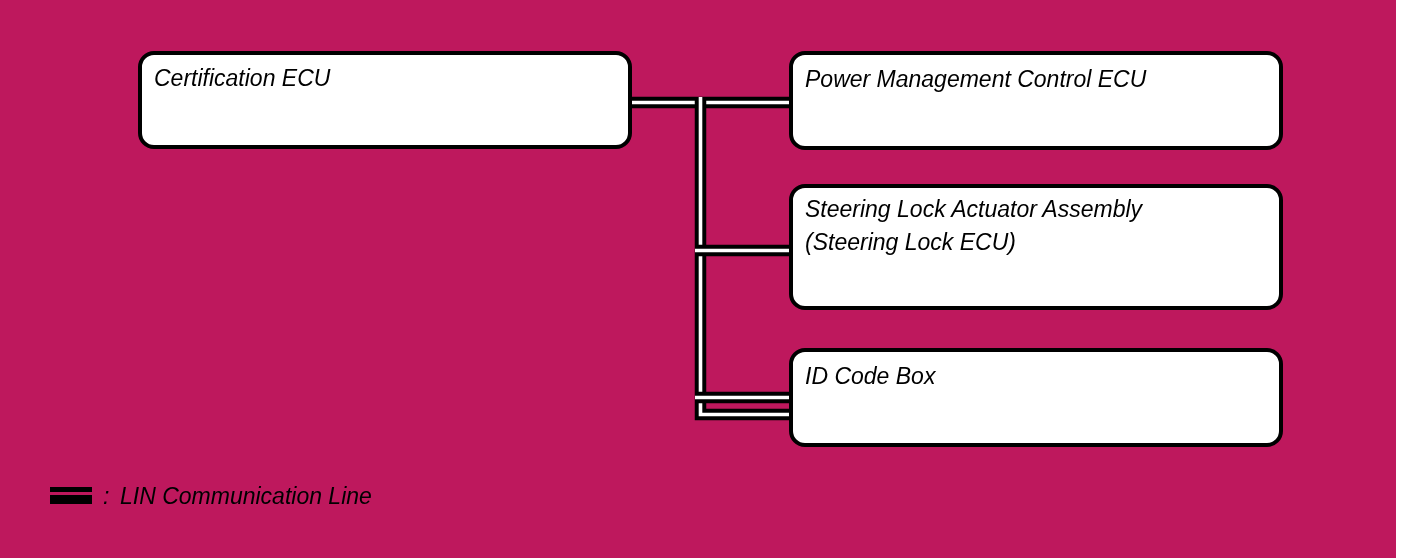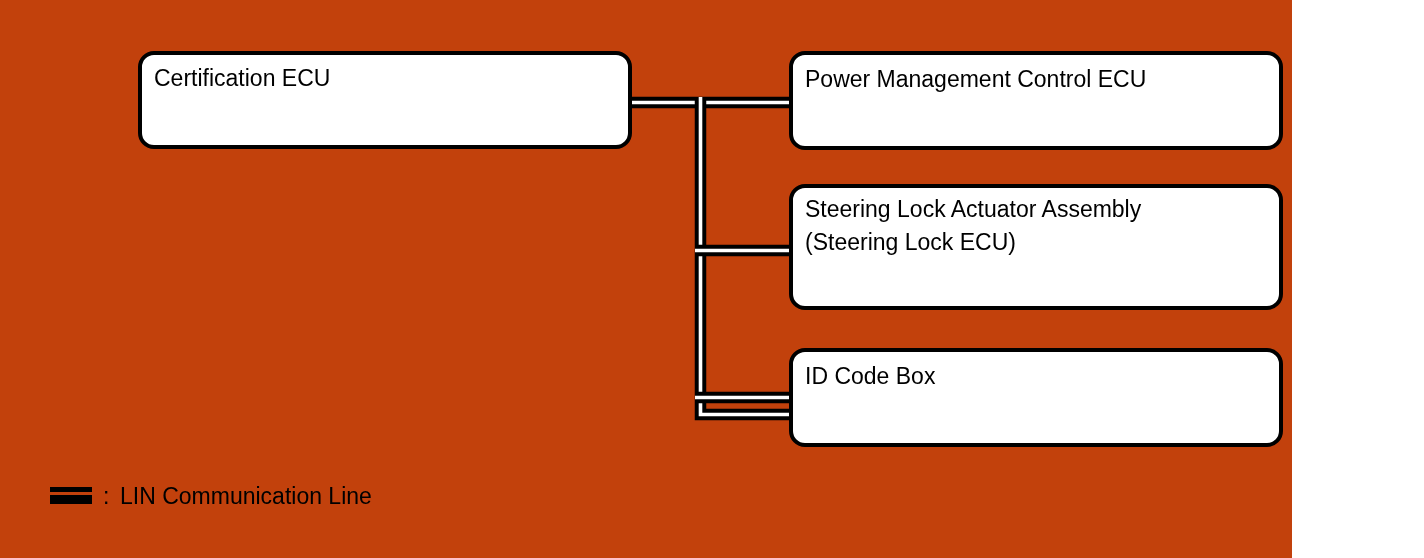--- a/index.html
+++ b/index.html
@@ -5,24 +5,25 @@
   html, body {
     margin: 0;
     padding: 0;
     background: #ffffff;
   }
   body {
     font-family: "Liberation Sans", sans-serif;
   }
   #diagram-root {
     position: relative;
-    width: 1292px;
+    width: 1396px;
     height: 558px;
-    background: #c2410c;
+    background: #be185d;
     overflow: hidden;
+    font-style: italic;
   }
   svg.layer {
     position: absolute;
     top: 0;
     left: 0;
     width: 1424px;
     height: 558px;
   }
   .node-box {
     fill: #ffffff;

